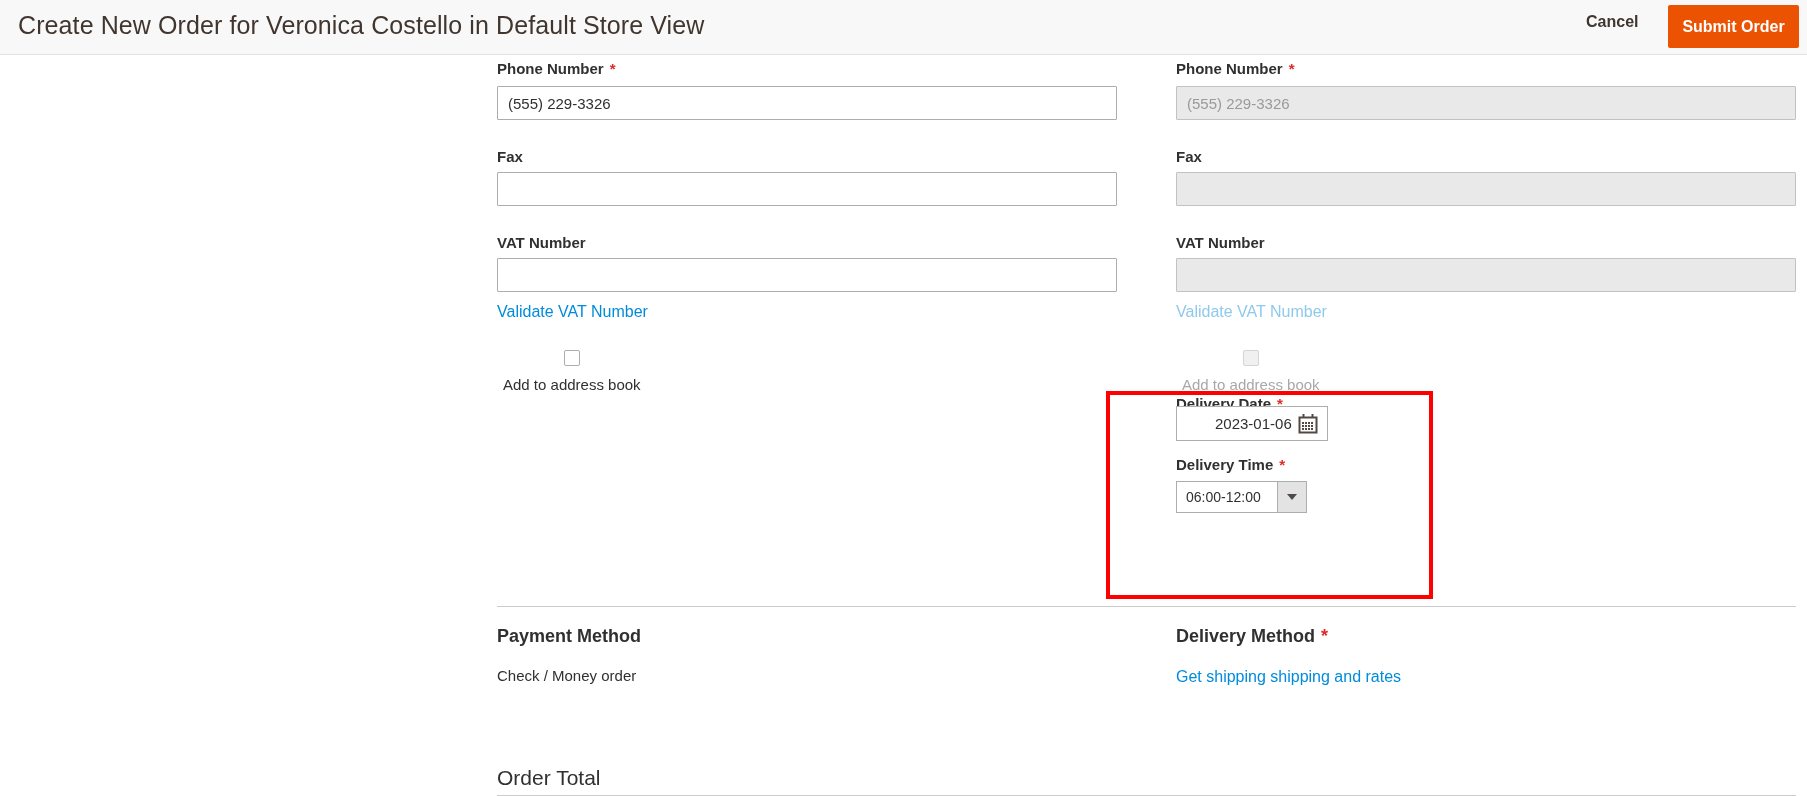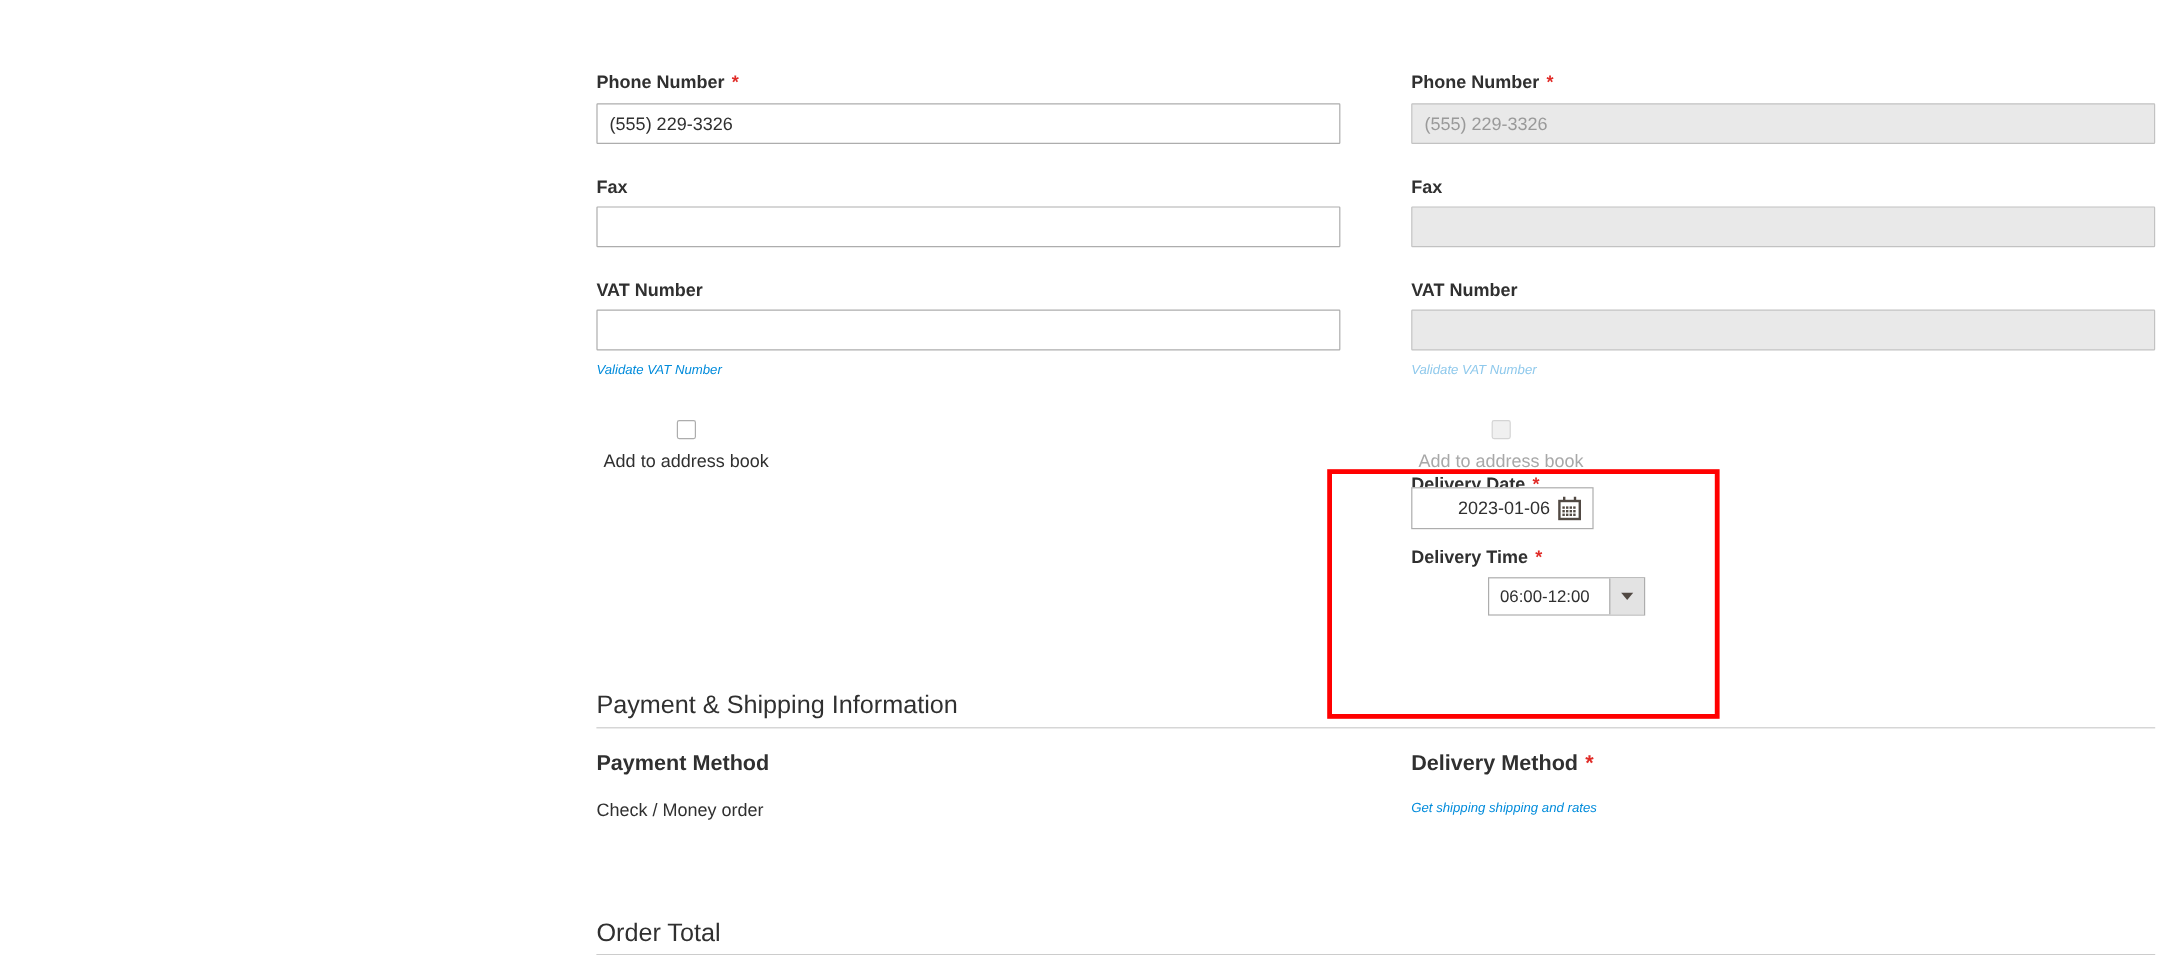--- a/index.html
+++ b/index.html
@@ -41,22 +41,22 @@
   .req { color: #e02b27; font-weight: 700; margin-left: 6px; }
   .text-input {
     position: absolute; width: 620px; height: 34px;
     border: 1px solid #adadad; background: #fff; border-radius: 1px;
     font-family: inherit; font-size: 15px; color: #303030; padding: 0 10px;
   }
   .text-input:disabled {
     background: #e9e9e9; border-color: #c2c2c2; color: #9a9a9a;
   }
   .link {
-    position: absolute; font-size: 11px; color: #008bdb;
-    text-decoration: none; cursor: pointer; white-space: nowrap; font-style: italic;
+    position: absolute; font-size: 16px; color: #008bdb;
+    text-decoration: none; cursor: pointer; white-space: nowrap;
   }
   .link.disabled { color: #8fc9ec; cursor: default; }
   .checkbox-row {
     position: absolute; display: flex; align-items: center; gap: 10px; flex-direction: column;
   }
   .checkbox {
     width: 16px; height: 16px; border: 1px solid #adadad;
     background: #fff; border-radius: 2px; cursor: pointer; flex: none;
   }
   .checkbox.disabled { background: #f0f0f0; border-color: #d4d4d4; cursor: default; }
@@ -66,21 +66,21 @@
   
   .date-input-wrap {
     position: absolute; left: 1176px; top: 406px; width: 152px; height: 35px;
     border: 1px solid #adadad; background: #fff;
     display: flex; align-items: center; justify-content: space-between;
     padding: 0 8px 0 10px;
   }
   .date-text { font-size: 15px; color: #303030; margin-left: 28px; }
   .cal-btn { border: none; background: none; padding: 0; cursor: pointer; line-height: 0; }
   .select-wrap {
-    position: absolute; left: 1240px; top: 481px; width: 131px; height: 32px;
+    position: absolute; left: 1176px; top: 481px; width: 131px; height: 32px;
     border: 1px solid #adadad; background: #fff;
     display: flex; align-items: stretch; cursor: pointer;
   }
   .select-value {
     flex: 1; display: flex; align-items: center; padding-left: 9px;
     font-size: 14px; color: #303030; white-space: nowrap;
   }
   .select-arrow-box {
     width: 29px; background: #e3e3e3; border-left: 1px solid #adadad;
     display: flex; align-items: center; justify-content: center; flex: none;
@@ -107,20 +107,25 @@
     position: absolute; font-size: 18px; font-weight: 700; color: #303030;
     white-space: nowrap;
   }
   .body-text { position: absolute; font-size: 15px; color: #303030; white-space: nowrap; }
 </style>
 </head>
 <body>
 
 <div id="screen">
 
+  <div class="page-header">
+    <h1 class="page-title">Create New Order for Veronica Costello in Default Store View</h1>
+    <button class="cancel-btn">Cancel</button>
+    <button class="submit-btn">Submit Order</button>
+  </div>
 
   <div class="field-label col-left" style="top:60px"><span>Phone Number</span><span class="req">*</span></div>
   <input class="text-input col-left" style="top: 86px;" type="text" value="(555) 229-3326">
 
   <div class="field-label col-left" style="top:148px">Fax</div>
   <input class="text-input col-left" style="top: 172px;" type="text" value="">
 
   <div class="field-label col-left" style="top:234px">VAT Number</div>
   <input class="text-input col-left" style="top: 258px;" type="text" value="">
 
@@ -176,21 +181,20 @@
   <div class="field-label col-right" style="top:456px"><span>Delivery Time</span><span class="req">*</span></div>
   <div class="select-wrap">
     <span class="select-value">06:00-12:00</span>
     <span class="select-arrow-box">
       <span class="arrow-down"></span>
     </span>
   </div>
 
   <div class="highlight-box"></div>
 
-  <div class="section-title" style="left:497px; top:576px">Payment &amp; Shipping Information</div>
   <div class="section-rule" style="top:606px"></div>
 
   <div class="sub-title" style="left:497px; top:626px">Payment Method</div>
   <div class="body-text" style="left:497px; top:667px">Check / Money order</div>
 
   <div class="sub-title" style="left:1176px; top:626px"><span>Delivery Method</span><span class="req">*</span></div>
   <a class="link" style="left:1176px; top:668px">Get shipping shipping and rates</a>
 
   <div class="section-title" style="left:497px; top:766px">Order Total</div>
   <div class="section-rule" style="top:795px"></div>

